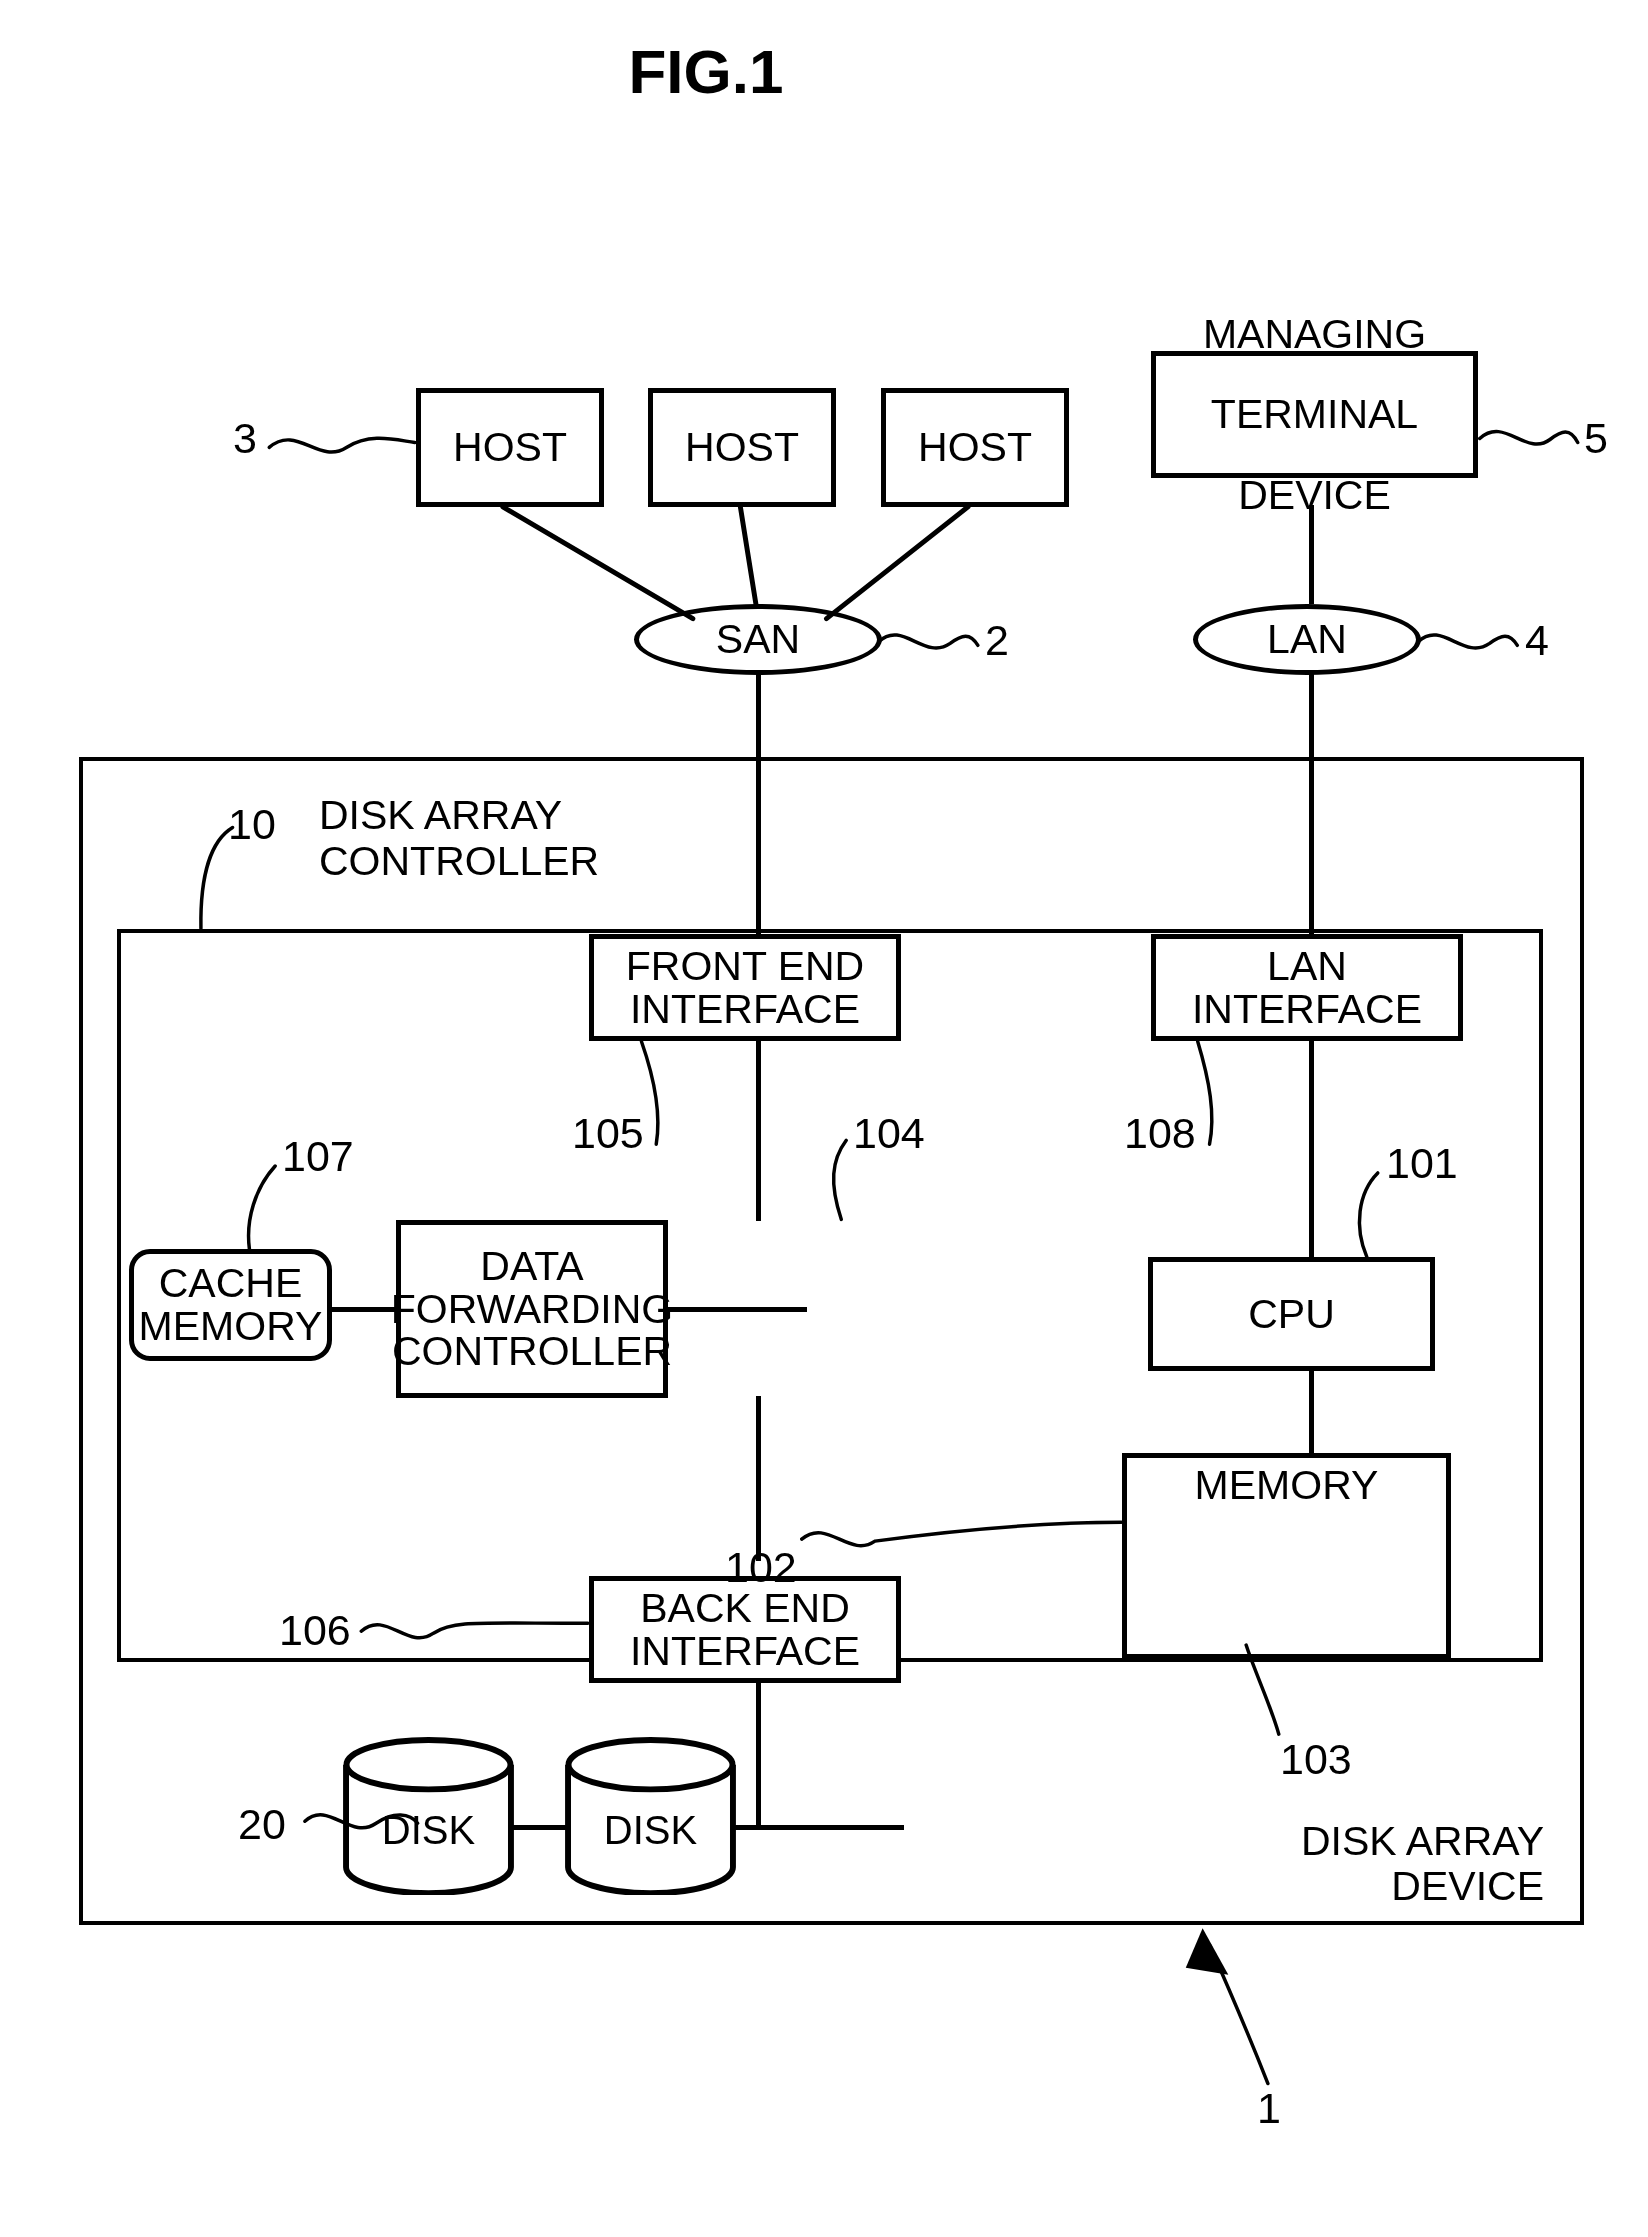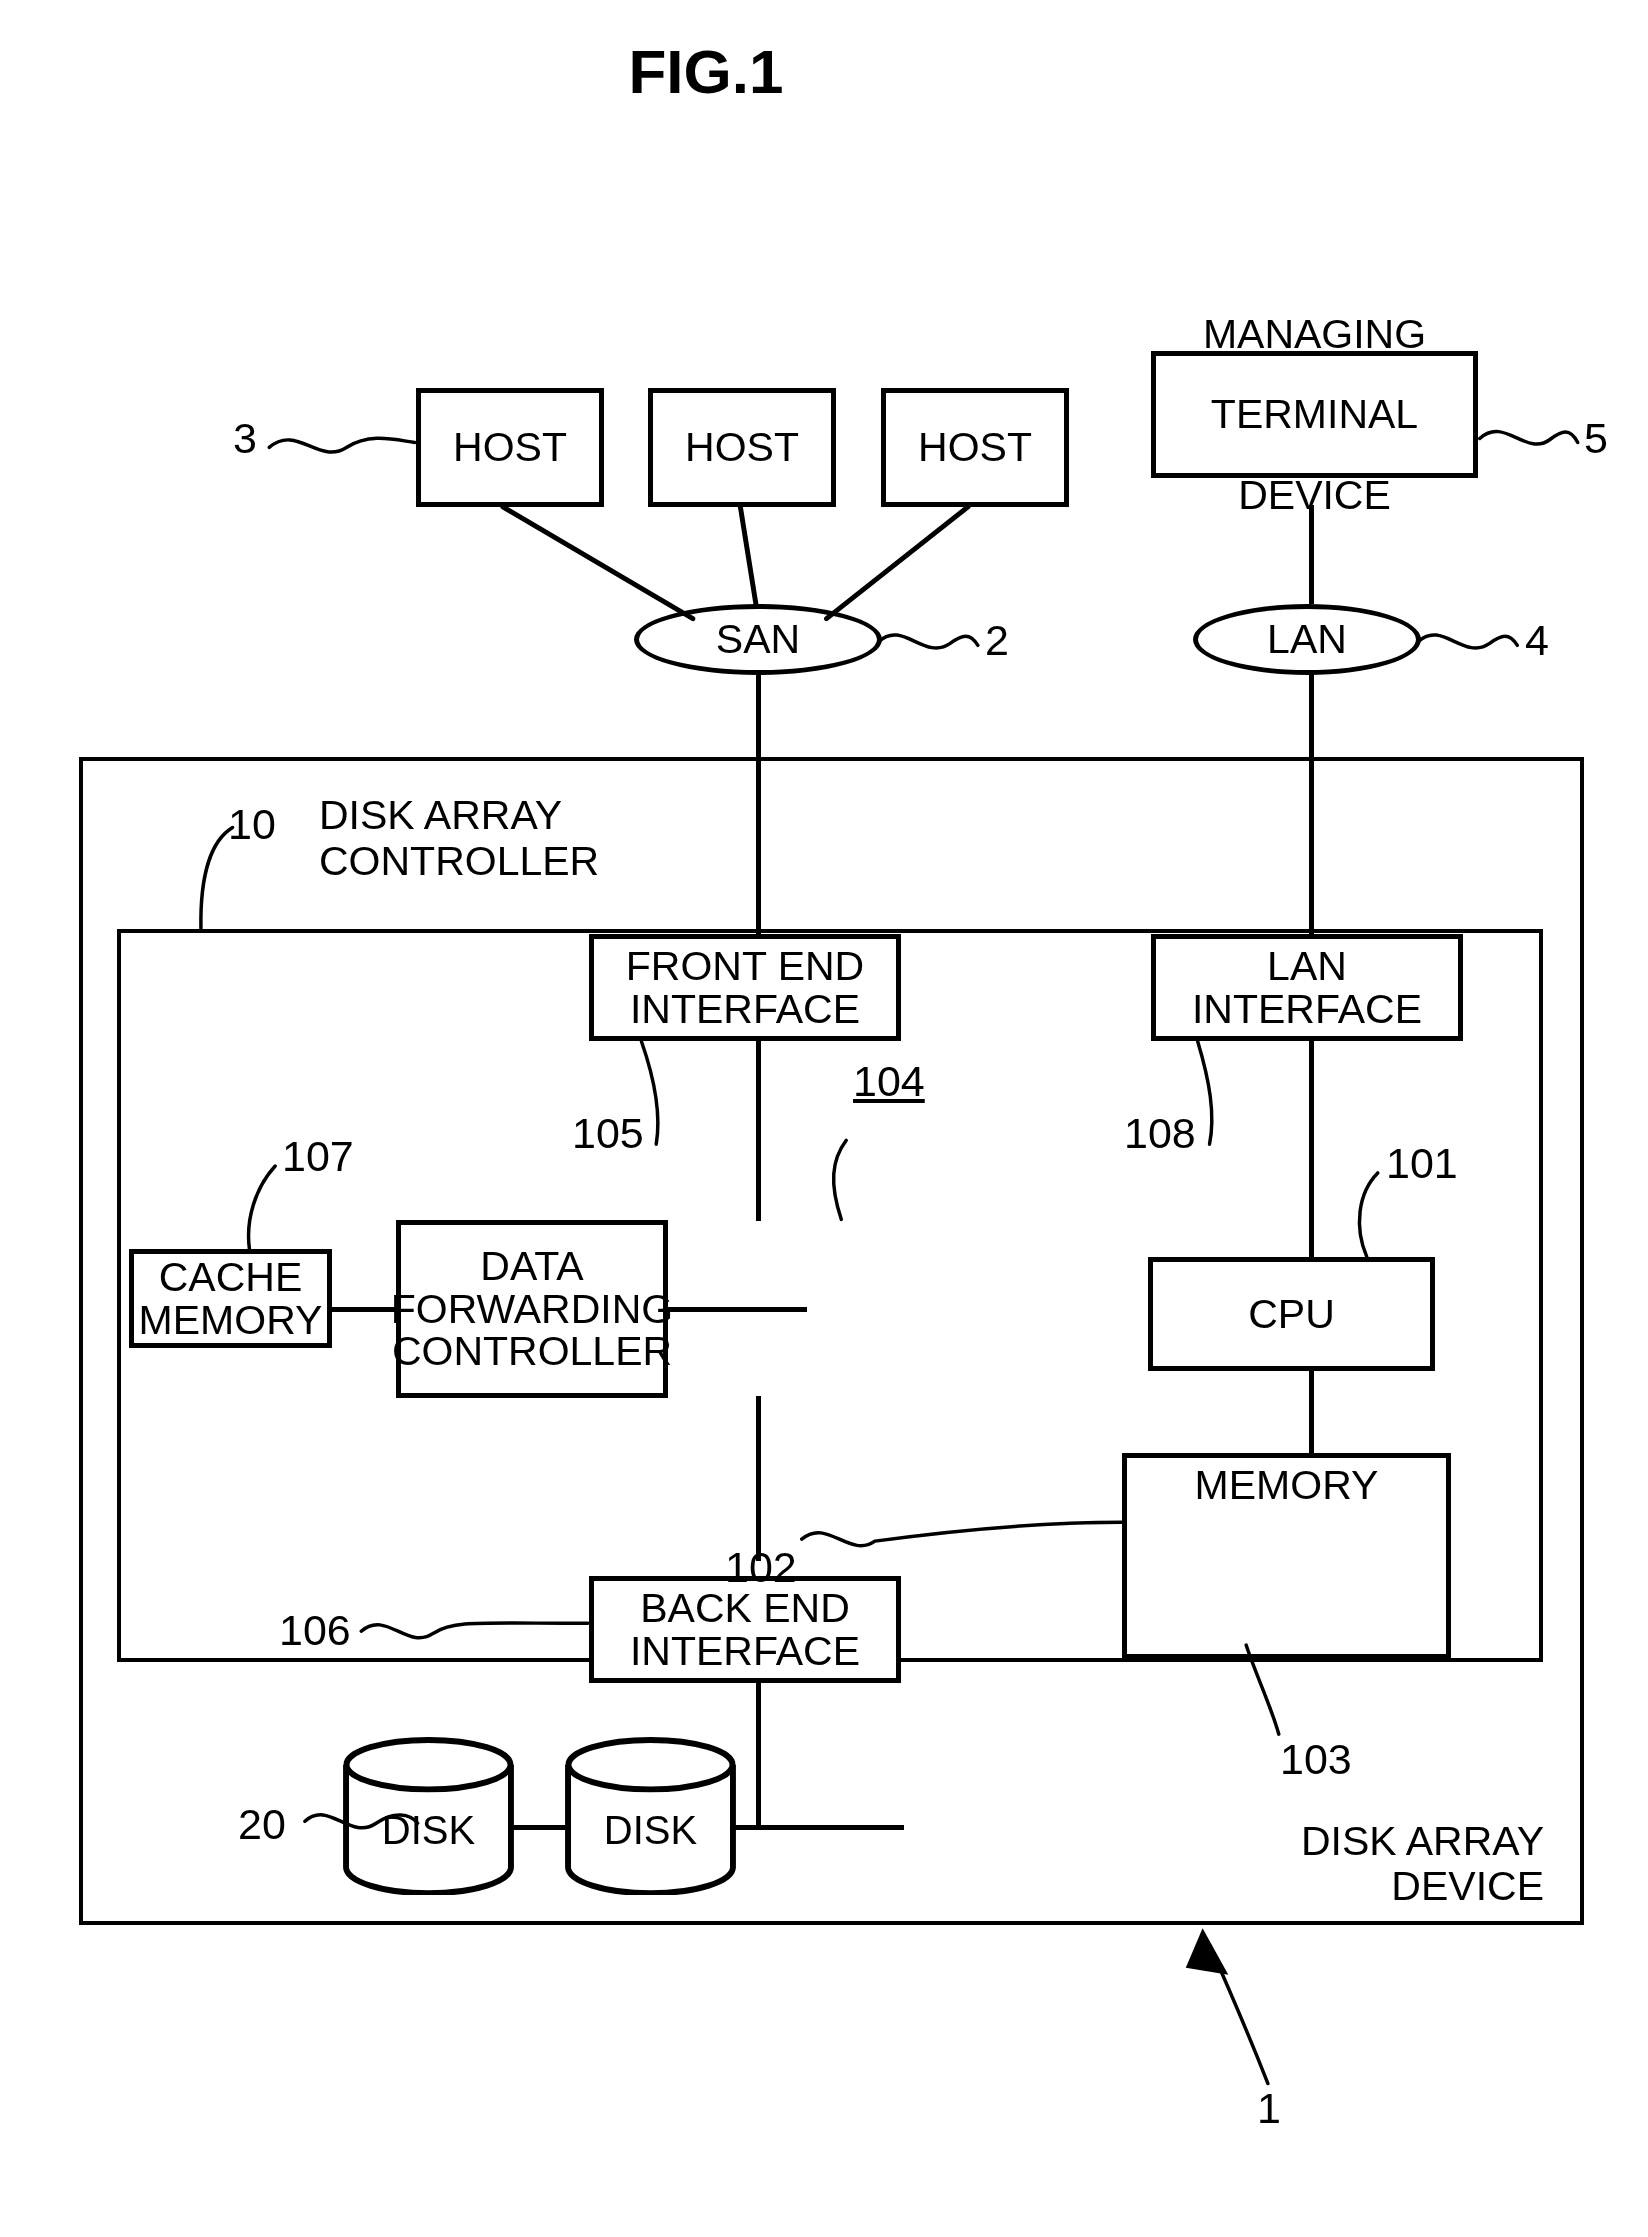--- a/index.html
+++ b/index.html
@@ -173,21 +173,21 @@
   <div class="node" style="left:589px; top:934px; width:312px; height:107px; flex-direction:column;">
     <span class="label">FRONT END</span>
     <span class="label">INTERFACE</span>
   </div>
 
   <div class="node" style="left:1151px; top:934px; width:312px; height:107px; flex-direction:column;">
     <span class="label">LAN</span>
     <span class="label">INTERFACE</span>
   </div>
 
-  <div class="node" style="left:129px; top:1249px; width:203px; height:99px; flex-direction:column;">
+  <div class="node" style="left:129px; top:1249px; width:203px; height:112px; flex-direction:column;border-radius:21px;">
     <span class="label">CACHE</span>
     <span class="label">MEMORY</span>
   </div>
 
   <div class="node" style="left:396px; top:1220px; width:272px; height:178px; flex-direction:column;">
     <span class="label">DATA</span>
     <span class="label">FORWARDING</span>
     <span class="label">CONTROLLER</span>
   </div>
 
@@ -265,21 +265,21 @@
 
     <polygon points="1215,1948 1241,1995 1198,1988" fill="#000"></polygon>
   </svg>
 
   <div class="ref" style="left:233px; top:414px;">3</div>
   <div class="ref" style="left:1584px; top:414px;">5</div>
   <div class="ref" style="left:985px; top:616px;">2</div>
   <div class="ref" style="left:1525px; top:616px;">4</div>
   <div class="ref" style="left:228px; top:800px;">10</div>
   <div class="ref" style="left:572px; top:1109px;">105</div>
-  <div class="ref" style="left:853px; top:1057px;text-decoration:underline;">104</div>
+  <div class="ref" style="left:853px; top:1109px;">104</div>
   <div class="ref" style="left:1124px; top:1109px;">108</div>
   <div class="ref" style="left:1386px; top:1139px;">101</div>
   <div class="ref" style="left:282px; top:1132px;">107</div>
   <div class="ref" style="left:725px; top:1513px;margin-top:30px;">102</div>
   <div class="ref" style="left:1280px; top:1735px;">103</div>
   <div class="ref" style="left:279px; top:1606px;">106</div>
   <div class="ref" style="left:238px; top:1800px;">20</div>
   <div class="ref" style="left:1257px; top:2084px;">1</div>
 
   <div class="text" style="left:319px; top:794px;">DISK ARRAY</div>

